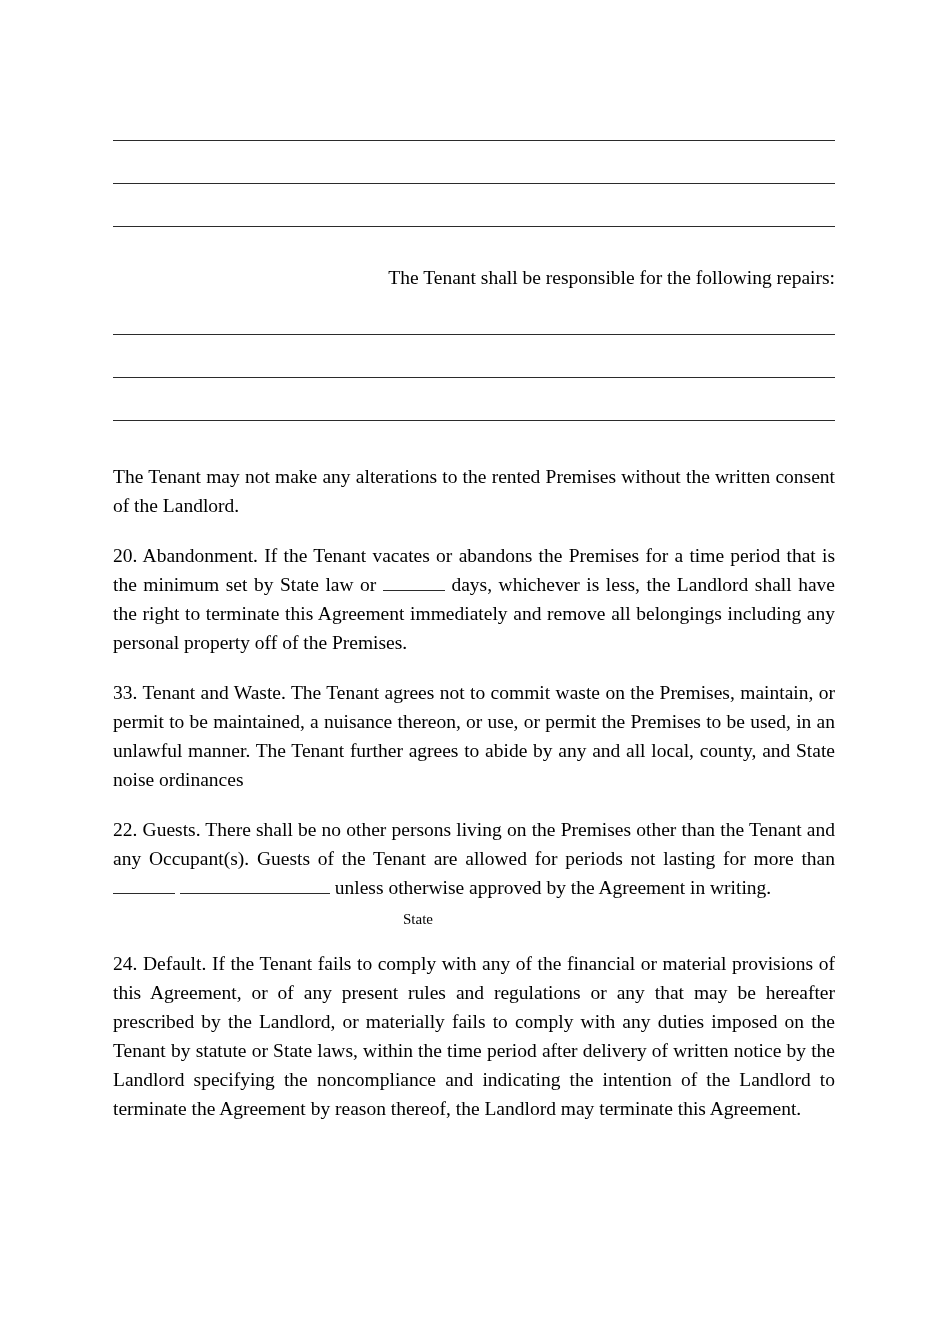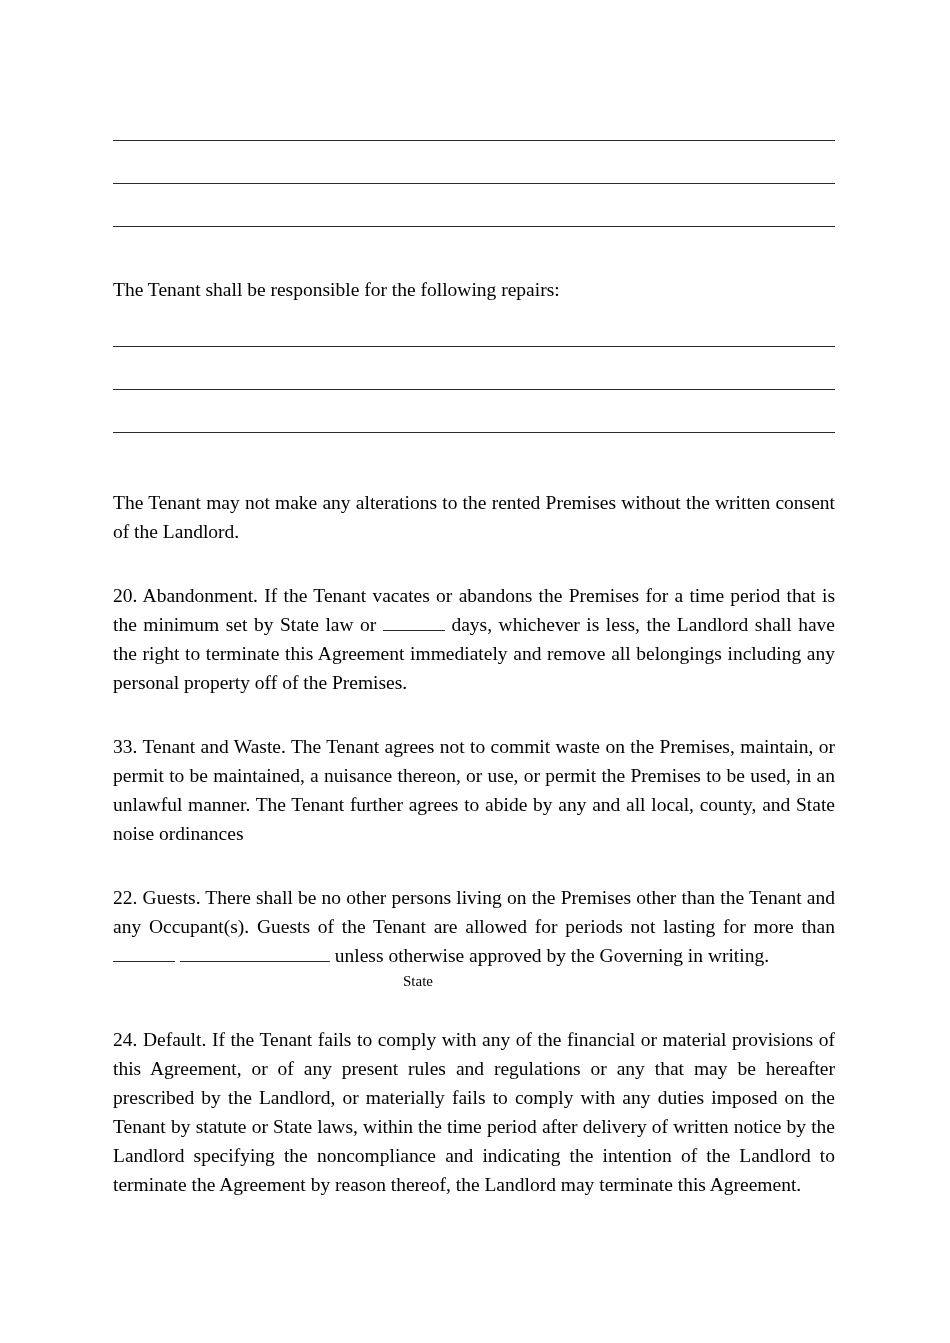--- a/index.html
+++ b/index.html
@@ -36,25 +36,25 @@
     top: 22px;
   }
   p {
     margin: 0;
     font-size: 19.5px;
     line-height: 29px;
     text-align: justify;
     text-justify: inter-word;
   }
   .lead-text {
-    margin-top: 28px;
-    text-align: left;
+    margin-top: 16px;
+    text-align: right;
   }
   .para {
-    margin-top: 35px;
+    margin-top: 21px;
   }
   .bold {
     font-weight: normal;
   }
   .blank-sm {
     display: inline-block;
     width: 62px;
     border-bottom: 1px solid #2b2b2b;
     vertical-align: baseline;
   }
@@ -64,21 +64,21 @@
     border-bottom: 1px solid #2b2b2b;
     vertical-align: baseline;
   }
   .blank-lg {
     display: inline-block;
     width: 225px;
     border-bottom: 1px solid #2b2b2b;
     vertical-align: baseline;
   }
   .caption-line {
-    margin-top: 2px;
+    margin-top: 8px;
     font-size: 15px;
     line-height: 18px;
     text-align: left;
     padding-left: 290px;
   }
 </style>
 </head>
 <body>
 
 <div class="page">
@@ -123,21 +123,21 @@
       <span class="bold">Tenant and Waste.</span>
       <span>The Tenant agrees not to commit waste on the Premises, maintain, or permit to be maintained, a nuisance thereon, or use, or permit the Premises to be used, in an unlawful manner. The Tenant further agrees to abide by any and all local, county, and State noise ordinances</span>
     </p>
 
     <p class="para">
       <span class="bold">22.</span>
       <span class="bold">Guests.</span>
       <span>There shall be no other persons living on the Premises other than the Tenant and any Occupant(s). Guests of the Tenant are allowed for periods not lasting for more than</span>
       <span class="blank-sm"></span>
       <span class="blank-md"></span>
-      <span>unless otherwise approved by the Governing in writing.</span>
+      <span>unless otherwise approved by the Agreement in writing.</span>
     </p>
 
     <div class="caption-line">State</div>
 
     <p class="para">
       <span class="bold">24.</span>
       <span class="bold">Default.</span>
       <span>If the Tenant fails to comply with any of the financial or material provisions of this Agreement, or of any present rules and regulations or any that may be hereafter prescribed by the Landlord, or materially fails to comply with any duties imposed on the Tenant by statute or State laws, within the time period after delivery of written notice by the Landlord specifying the noncompliance and indicating the intention of the Landlord to terminate the Agreement by reason thereof, the Landlord may terminate this Agreement.</span>
     </p>
 

